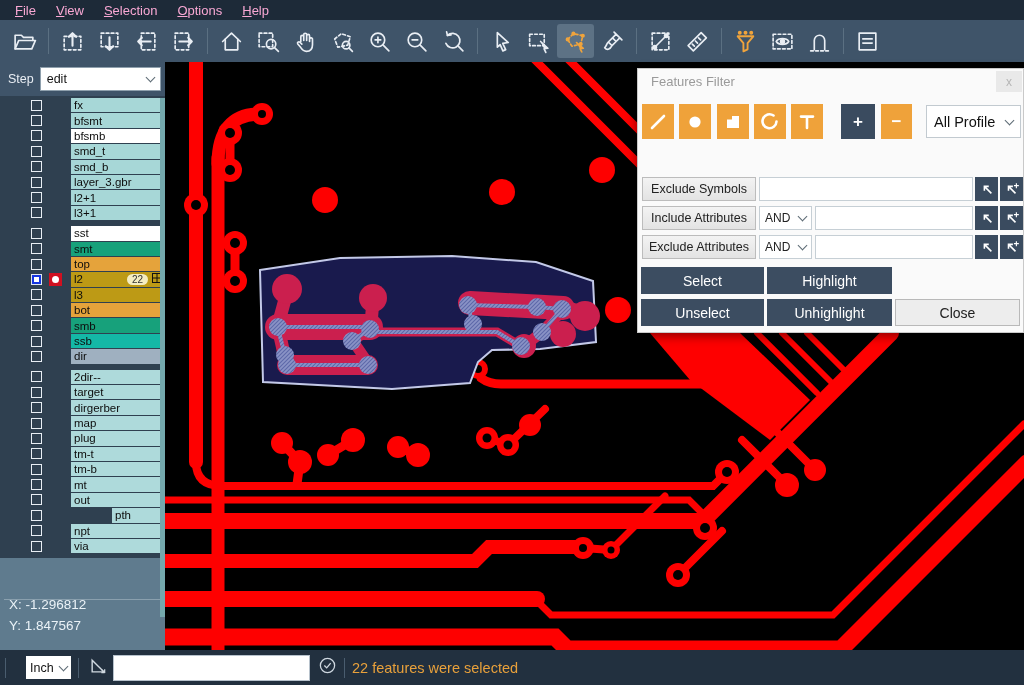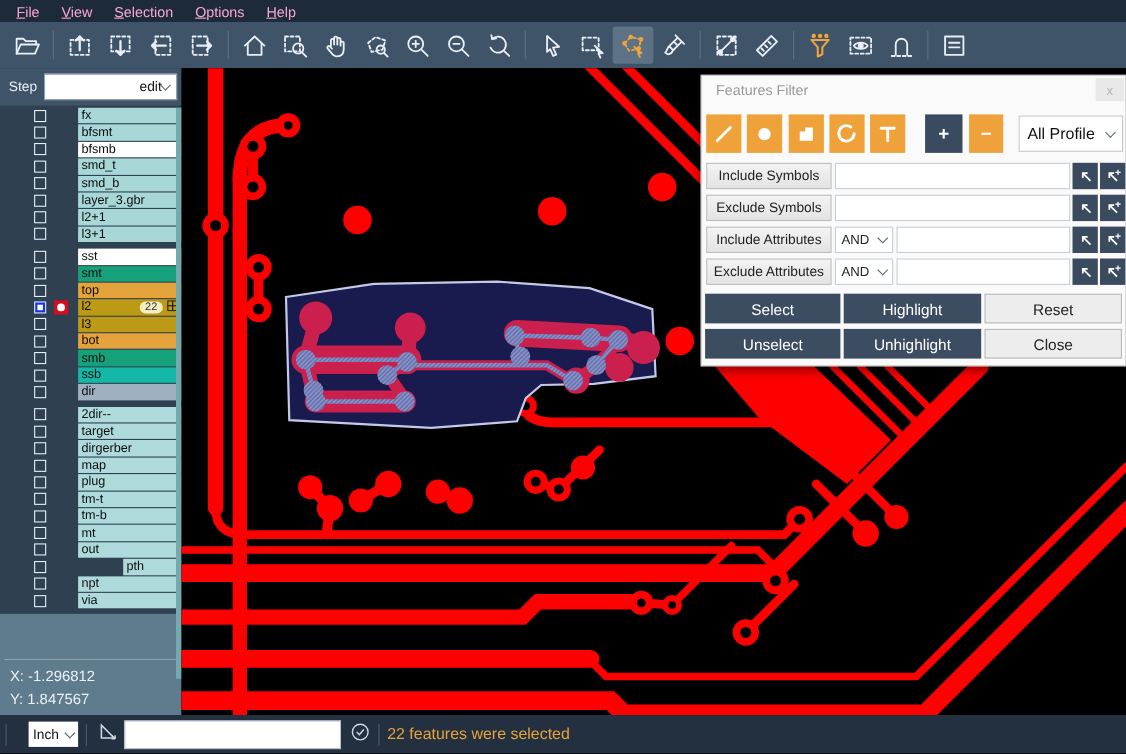--- a/index.html
+++ b/index.html
@@ -18,41 +18,41 @@
   .tool{width:37px;height:34px;display:flex;align-items:center;justify-content:center;border-radius:3px;}
   .tool.active{background:#5d7285;}
   .tsep{width:1px;height:26px;background:#5b7082;margin:0 5px;flex:none;}
   .tool svg{display:block;}
 
   
   #sidebar{position:absolute;left:0;top:62px;width:165px;height:588px;background:#2f4050;}
   #steprow{height:34px;background:#3f5469;display:flex;align-items:center;padding:0 4px;}
   #steprow .lbl{color:#e9eef4;font-size:12.5px;margin:0 6px 0 4px;}
   #stepdd{flex:1;height:24px;background:#fff;border:1px solid #8fa0ad;display:flex;align-items:center;
-    padding:4px 6px;font-size:12.5px;color:#111;justify-content:flex-end;}
+    padding:4px 6px;font-size:12.5px;color:#111;justify-content:space-between;}
   .chev{width:7px;height:7px;border-right:1.6px solid #5c6a74;border-bottom:1.6px solid #5c6a74;
     transform:rotate(45deg);margin-top:-3px;flex:none;}
   #layers{padding-top:2px;padding-left:25px;}
   .lgroup{margin-bottom:6px;}
   .lrow{height:14.4px;margin-bottom:1px;display:flex;align-items:center;}
   .cbcol{width:22px;flex:none;display:flex;justify-content:center;}
   .cb{width:11px;height:11px;border:1.5px solid #e8eef4;background:transparent;}
   .cb.on{background:#1636e0;border-color:#dfe6ee;position:relative;}
   .cb.on:after{content:"";position:absolute;left:2px;top:2px;width:5px;height:5px;background:#fff;}
   .indcol{width:24px;flex:none;display:flex;justify-content:flex-start;padding-left:2px;}
   .ind{width:13px;height:13px;background:#d01020;display:flex;align-items:center;justify-content:center;}
   .ind i{width:7px;height:7px;border-radius:50%;background:#fff;}
   .namecell{flex:1;height:100%;display:flex;align-items:center;padding:0 3px;font-size:11.5px;
     color:#0d0d0d;overflow:hidden;white-space:nowrap;}
   .badge{background:#f4edc2;border-radius:7px;padding:0 5px;font-size:10px;color:#333;margin-left:auto;}
   .gicon{margin-left:4px;flex:none;}
   #scrollstrip{position:absolute;right:0;top:36px;width:5px;height:519px;background:#74a9ad;}
   #sb-bottom{position:absolute;left:0;top:496px;width:165px;height:92px;background:#5f7b8e;}
   #sb-bottom .divline{position:absolute;left:4px;right:4px;top:41px;height:1px;background:#8aa0ae;}
-  #coords{position:absolute;left:9px;top:46px;color:#eaf2f7;font-size:13.5px;line-height:21px;}
+  #coords{position:absolute;left:9px;top:36px;color:#eaf2f7;font-size:13.5px;line-height:21px;}
 
   
   #canvas{position:absolute;left:165px;top:62px;width:859px;height:588px;background:#000;}
 
   
   #dialog{position:absolute;left:637px;top:68px;width:387px;height:265px;background:#fafafa;
     border:1px solid #c9c9c9;box-shadow:0 3px 10px rgba(0,0,0,.45);}
   #dlg-title{position:absolute;left:13px;top:5px;color:#9a9a9a;font-size:13px;}
   #dlg-close{position:absolute;left:358px;top:2px;width:26px;height:21px;background:#e9e9e9;
     color:#b5b5b5;font-size:12px;display:flex;align-items:center;justify-content:center;}
@@ -639,35 +639,20 @@
           </svg>
         </div>
       </div>
     <div class="sqbtn dark txt" style="left:203px;width:34px;">+</div>
     <div class="sqbtn orange txt" style="left:243px;width:31px;">−</div>
     <div id="dlg-profile">
       <span>All Profile</span>
       <span class="chev"></span>
     </div>
 
-    <div class="frow" style="top:79px;">
-      <div class="flabel">Include Symbols</div>
-      <input class="ffield" style="left: 117px; width: 214px;" value="">
-      <div class="fnav" style="left:333px;">
-        <svg width="14" height="14" viewBox="0 0 16 16">
-            <path d="M13,13 L5,5 M5,10 V5 H10" stroke="#fff" stroke-width="1.8" fill="none"></path>
-          </svg>
-      </div>
-      <div class="fnav" style="left:358px;">
-        <svg width="14" height="14" viewBox="0 0 16 16">
-            <path d="M12,13 L4,5 M4,10 V5 H9" stroke="#fff" stroke-width="1.8" fill="none"></path>
-            <path d="M13,1.5 V7 M10.2,4.2 H15.8" stroke="#fff" stroke-width="1.3" fill="none"></path>
-          </svg>
-      </div>
-    </div>
     <div class="frow" style="top:108px;">
       <div class="flabel">Exclude Symbols</div>
       <input class="ffield" style="left: 117px; width: 214px;" value="">
       <div class="fnav" style="left:333px;">
         <svg width="14" height="14" viewBox="0 0 16 16">
             <path d="M13,13 L5,5 M5,10 V5 H10" stroke="#fff" stroke-width="1.8" fill="none"></path>
           </svg>
       </div>
       <div class="fnav" style="left:358px;">
         <svg width="14" height="14" viewBox="0 0 16 16">
@@ -710,21 +695,20 @@
       <div class="fnav" style="left:358px;">
         <svg width="14" height="14" viewBox="0 0 16 16">
             <path d="M12,13 L4,5 M4,10 V5 H9" stroke="#fff" stroke-width="1.8" fill="none"></path>
             <path d="M13,1.5 V7 M10.2,4.2 H15.8" stroke="#fff" stroke-width="1.3" fill="none"></path>
           </svg>
       </div>
     </div>
 
     <div class="abtn dark" style="left:3px;top:198px;width:123px;">Select</div>
     <div class="abtn dark" style="left:129px;top:198px;width:125px;">Highlight</div>
-    <div class="abtn light" style="left:257px;top:198px;width:125px;">Reset</div>
     <div class="abtn dark" style="left:3px;top:230px;width:123px;">Unselect</div>
     <div class="abtn dark" style="left:129px;top:230px;width:125px;">Unhighlight</div>
     <div class="abtn light" style="left:257px;top:230px;width:125px;">Close</div>
   </div>
 
   <div id="statusbar">
     <div class="ssep" style="margin-left:5px;"></div>
     <div id="unitdd">
       <span>Inch</span>
       <span class="chev"></span>

